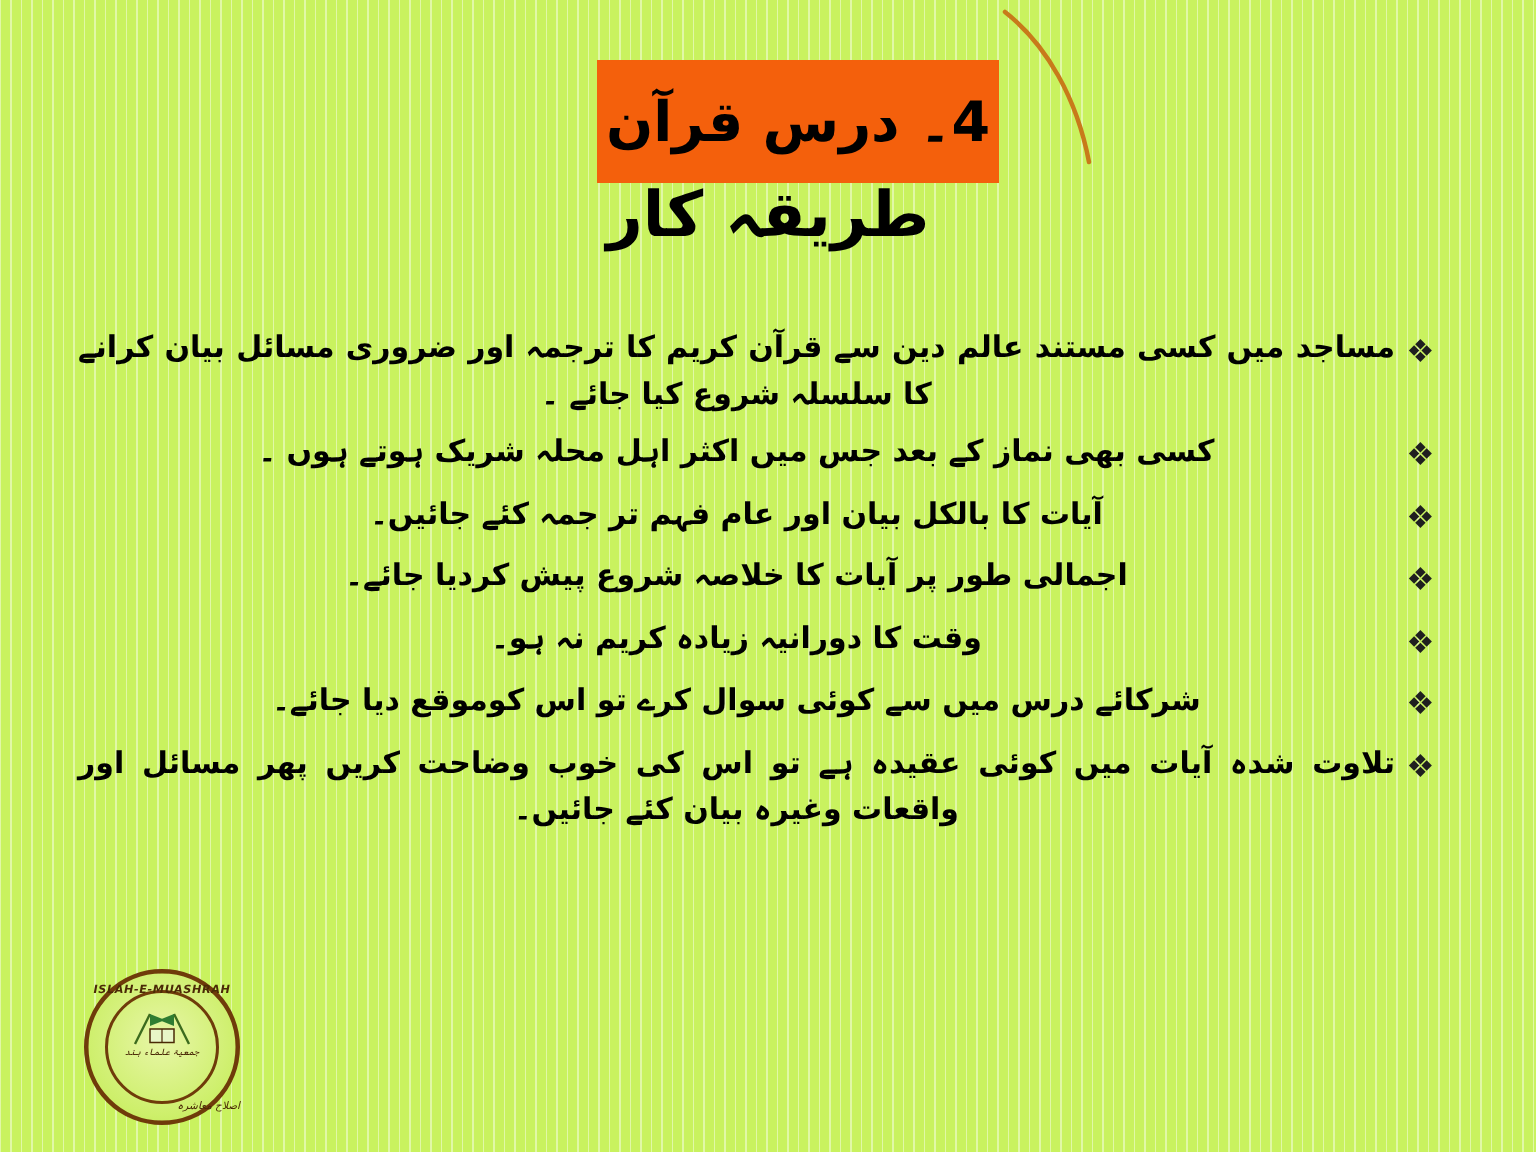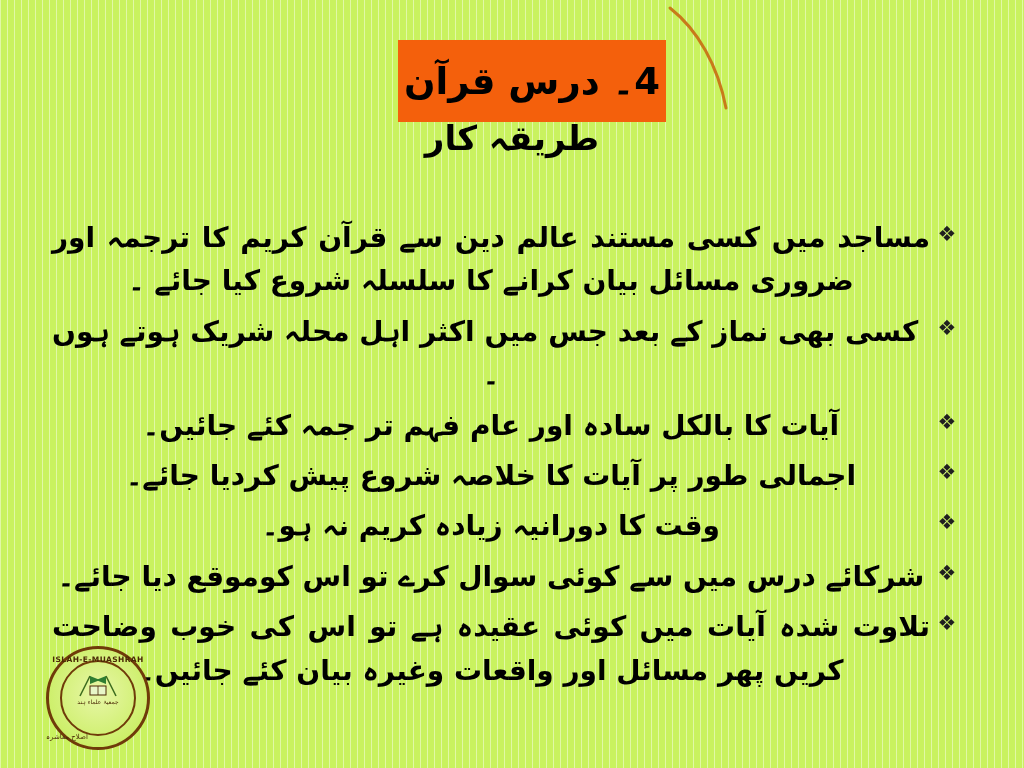--- a/index.html
+++ b/index.html
@@ -62,21 +62,21 @@
   }
 
   
   .heading {
     position: absolute;
     top: 118px;
     left: 0;
     width: 1024px;
     text-align: center;
     color: #000000;
-    font-size: 34px;
+    font-size: 42px;
     font-weight: bold;
     direction: rtl;
     letter-spacing: 1px;
   }
 
   
   .bullets {
     position: absolute;
     top: 216px;
     right: 60px;
@@ -94,38 +94,39 @@
     width: 34px;
     text-align: center;
     color: #1f1f1f;
     font-size: 21px;
     line-height: 1.55;
     padding-top: 2px;
   }
   .bullet-text {
     flex: 1 1 auto;
     color: #000000;
-    font-size: 28px;
+    font-size: 20px;
     line-height: 1.55;
     text-align: justify;
     text-align-last: center;
     direction: rtl;
     font-weight: 600;
   }
   .bullet-row.single .bullet-text {
     text-align: left;
   }
 
   
   .logo {
     position: absolute;
-    left: 46px;
+    left: 56px;
     bottom: 18px;
     width: 104px;
     height: 104px;
+    font-style: italic;
   }
   .logo-ring {
     position: absolute;
     inset: 0;
     border-radius: 50%;
     border: 3px solid #6f3b0a;
     background: radial-gradient(circle at 50% 45%, #e8f6a8 0%, #cdef6a 70%, #b9e34f 100%);
     box-sizing: border-box;
   }
   .logo-inner {
@@ -159,21 +160,21 @@
     font-size: 6px;
     color: #4a2906;
     direction: rtl;
     line-height: 1.3;
   }
   .logo-bottom-text {
     position: absolute;
     bottom: 9px;
     left: 0;
     width: 100%;
-    text-align: left;
+    text-align: right;
     font-size: 7px;
     color: #4a2906;
     direction: rtl;
   }
   .logo-emblem {
     position: absolute;
     top: 26px;
     left: 50%;
     transform: translateX(-50%);
     width: 44px;
@@ -202,21 +203,21 @@
       <span class="bullet-text">مساجد میں کسی مستند عالم دین سے قرآن کریم کا ترجمہ اور ضروری مسائل بیان کرانے کا سلسلہ شروع کیا جائے ۔</span>
     </div>
 
     <div class="bullet-row single">
       <span class="bullet-marker">❖</span>
       <span class="bullet-text">کسی بھی نماز کے بعد جس میں اکثر اہل محلہ شریک ہوتے ہوں ۔</span>
     </div>
 
     <div class="bullet-row single">
       <span class="bullet-marker">❖</span>
-      <span class="bullet-text">آیات کا بالکل سادہ اور عام فہم تر جمہ کئے جائیں۔</span>
+      <span class="bullet-text">آیات کا بالکل بیان اور عام فہم تر جمہ کئے جائیں۔</span>
     </div>
 
     <div class="bullet-row single">
       <span class="bullet-marker">❖</span>
       <span class="bullet-text">اجمالی طور پر آیات کا خلاصہ شروع پیش کردیا جائے۔</span>
     </div>
 
     <div class="bullet-row single">
       <span class="bullet-marker">❖</span>
       <span class="bullet-text">وقت کا دورانیہ زیادہ کریم نہ ہو۔</span>

